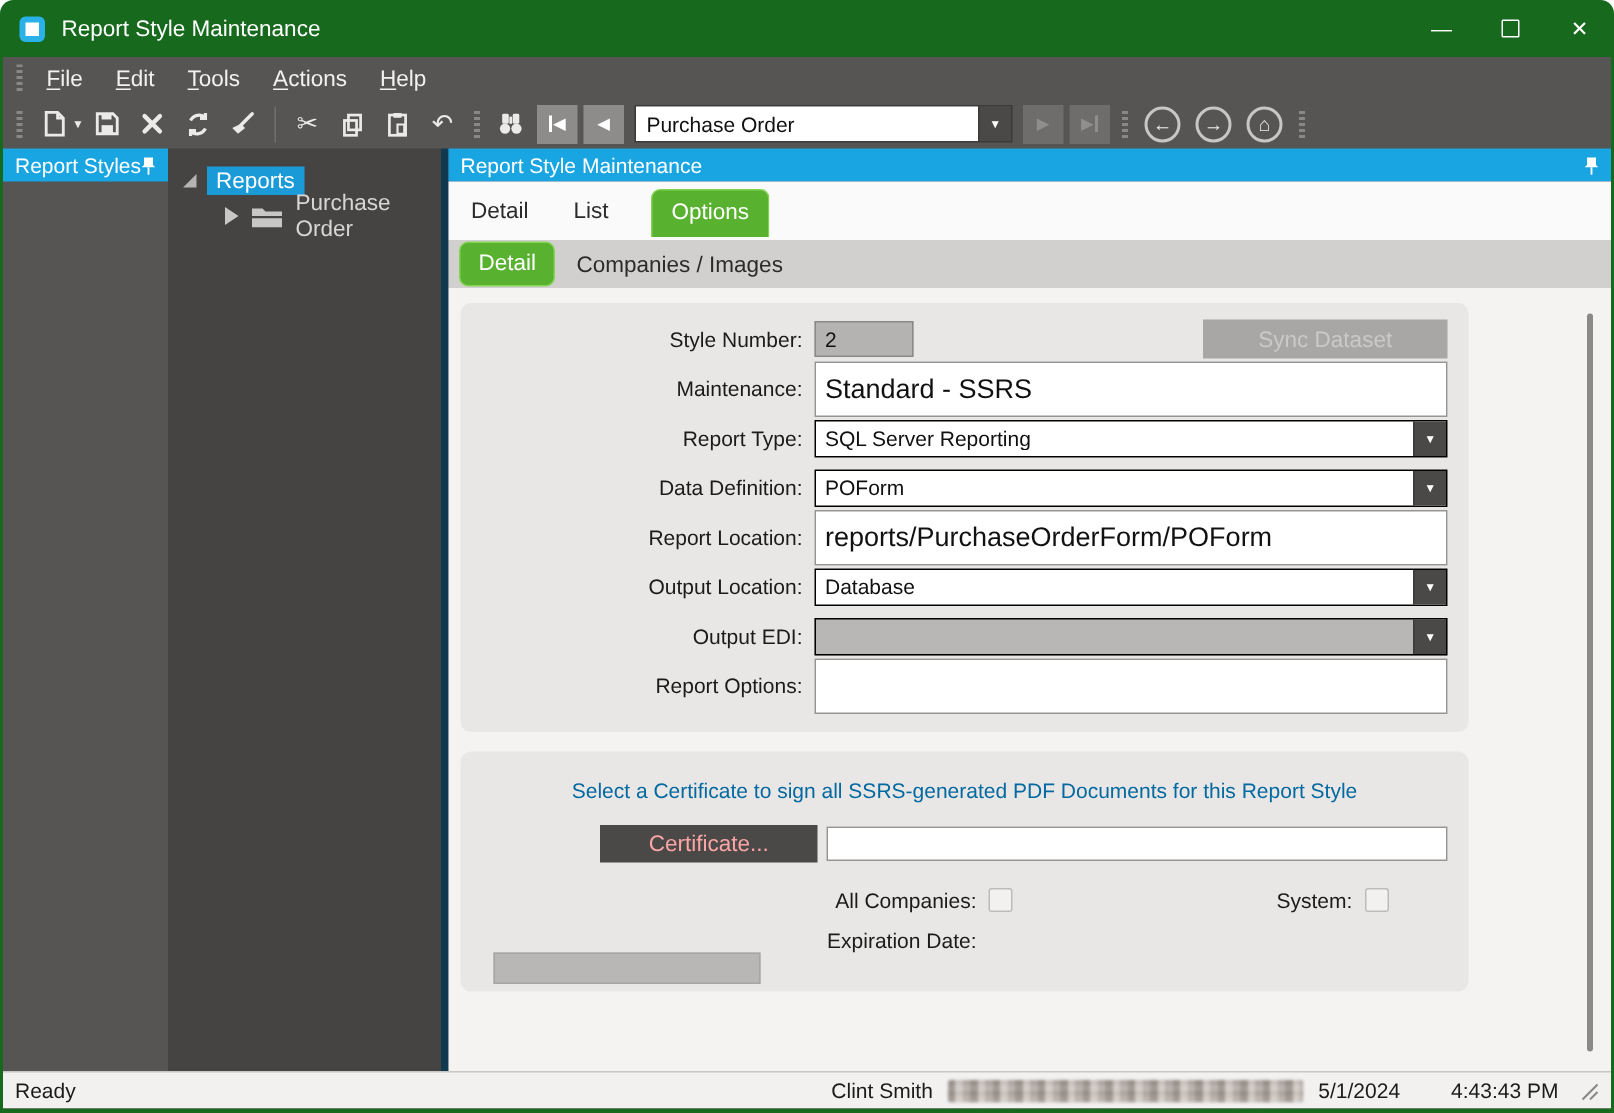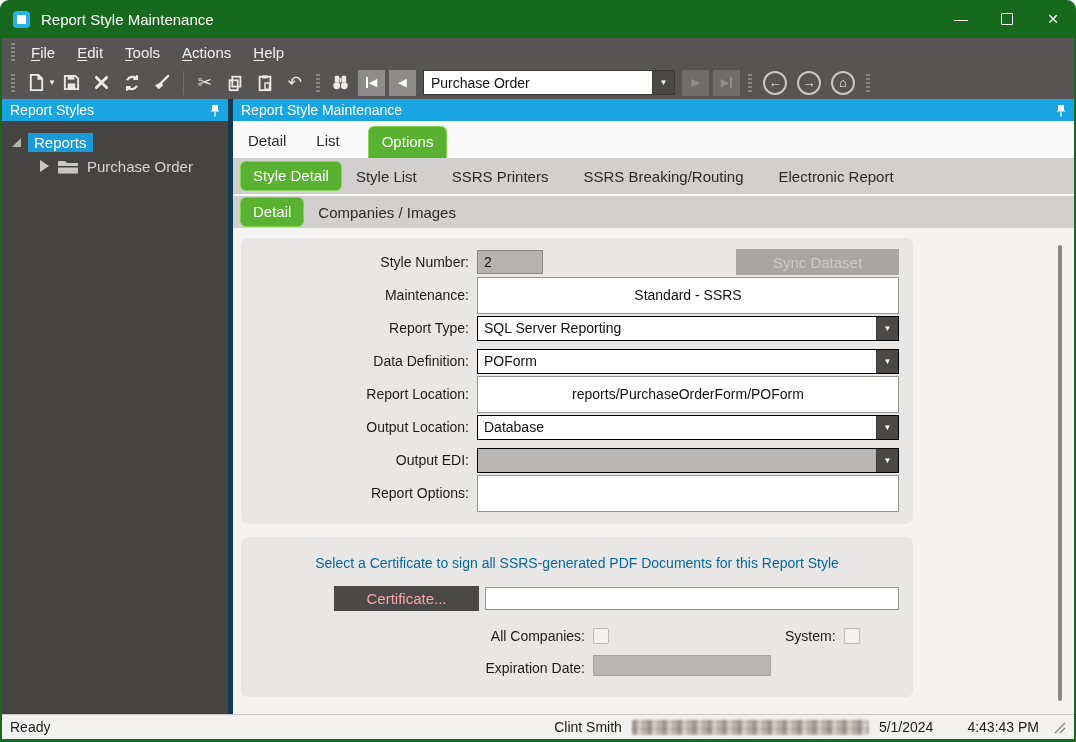--- a/index.html
+++ b/index.html
@@ -50,21 +50,21 @@
     display:flex; align-items:center; justify-content:center; color:#eceae9;
     font-size:13px; margin:0 4px; }
 
   
   .workspace { flex:1; display:flex; min-height:0; }
   .panel-header { height:22px; background:#18a5e2; color:#fff; font-size:14px;
     display:flex; align-items:center; padding:0 8px; flex:none; }
   .panel-header .ph-title { flex:1; }
   .pin-icon svg { display:block; }
 
-  .tree-panel { width:226px; display:flex; flex-direction:column; flex:none; }
+  .tree-panel { width:292px; display:flex; flex-direction:row; flex:none; }
   .tree-body { flex:1; background:#464443; color:#d8d6d5; font-size:15px; padding-top:9px; }
   .tree-row { display:flex; align-items:center; height:24px; }
   .tri-exp { width:0; height:0; border-left:9px solid transparent;
     border-bottom:9px solid #b5b3b2; margin:0 7px 0 10px; }
   .tri-col { width:0; height:0; border-top:6px solid transparent; border-bottom:6px solid transparent;
     border-left:9px solid #c9c7c6; margin:0 8px 0 38px; }
   .node-label.selected { background:#1b9ad8; color:#fff; padding:1px 6px; }
   .folder-icon { margin-right:8px; display:flex; }
   .child-label { color:#d8d6d5; }
 
@@ -83,22 +83,22 @@
     border:1px solid #83d453; border-radius:6px; margin-right:12px; }
   .row-gap { height:2px; background:#fbfafa; flex:none; }
   .tabrow3 { height:32px; background:#d2d0cf; display:flex; align-items:center;
     padding-left:7px; flex:none; }
 
   .content { flex:1; background:#f4f3f2; position:relative; padding:10px 0 0 8px; overflow:hidden; }
   .form-panel { width:672px; background:#e9e7e6; border-radius:7px; padding:12px 14px 10px; }
   .frow { display:flex; align-items:center; height:24px; margin-bottom:9px; }
   .flabel { width:222px; text-align:right; padding-right:8px; font-size:14px; color:#1b1b1b;
     flex:none; white-space:nowrap; }
-  .tinput { flex:1; height:37px; border:1px solid #979594; background:#fff; font-size:14px;
-    padding:0 6px; font-family:"Liberation Sans", sans-serif; color:#111; outline:none;text-align:center; }
+  .tinput { flex:1; height:37px; border:1px solid #979594; background:#fff; font-size:18px;
+    padding:0 6px; font-family:"Liberation Sans", sans-serif; color:#111; outline:none; }
   .combo { flex:1; display:flex; height:25px; border:1px solid #000000; background:#fff; }
   .combo input { flex:1; border:none; outline:none; font-size:14px; padding:0 6px;
     font-family:"Liberation Sans", sans-serif; color:#111; background:transparent; min-width:0; }
   .combo.disabled { background:#b9b7b6; }
   .sn-input { width:66px; height:24px; border:1px solid #8a8888; background:#b5b3b2;
     font-size:14px; padding:0 6px; font-family:"Liberation Sans", sans-serif; color:#111; outline:none; }
   .sync-btn { margin-left:auto; width:163px; height:26px; background:#a9a7a6; color:#cbc9c8;
     border:none; font-size:15px; font-family:"Liberation Sans", sans-serif; }
 
   .cert-panel { width:672px; background:#e9e7e6; border-radius:7px; margin-top:13px;
@@ -107,21 +107,21 @@
   .cert-row { display:flex; align-items:center; padding-left:79px; margin-bottom:17px; }
   .cert-btn { width:145px; height:25px; background:#4b4948; color:#fca5a5; border:none;
     font-size:15px; font-family:"Liberation Sans", sans-serif; flex:none; }
   .cert-input { flex:1; height:23px; border:1px solid #979594; background:#fff; margin-left:6px;
     outline:none; }
   .chk-row { display:flex; align-items:center; font-size:14px; color:#1b1b1b; margin-bottom:11px; }
   .chk-label-1 { width:330px; text-align:right; flex:none; }
   .checkbox { width:16px; height:16px; border:1px solid #bdbbba; background:#f2f1f0;
     border-radius:2px; margin-left:8px; flex:none; }
   .chk-label-2 { margin-left:176px; }
-  .exp-row { display:flex; align-items:flex-end; font-size:14px; color:#1b1b1b; }
+  .exp-row { display:flex; align-items:flex-start; font-size:14px; color:#1b1b1b;flex-direction:column; }
   .exp-label { width:330px; text-align:right; flex:none; }
   .exp-input { width:178px; height:21px; border:1px solid #a7a5a4; background:#b9b7b6;
     margin-left:8px; outline:none; }
 
   .vscroll-track { position:absolute; top:12px; bottom:8px; right:2px; width:12px; }
   .vscroll-thumb { position:absolute; top:5px; bottom:5px; right:10px; width:4px;
     background:#8b8988; border-radius:2px; }
 
   
   .statusbar { height:25px; background:#f2f1f0; border-top:1px solid #c9c7c6; display:flex;
@@ -318,27 +318,20 @@
               </svg>
           </span>
         </div>
 
         <div class="tabrow1">
           <span class="tab-plain">Detail</span>
           <span class="tab-plain">List</span>
           <span class="tab-green-top">Options</span>
         </div>
 
-        <div class="tabrow2">
-          <span class="tab-green">Style Detail</span>
-          <span class="tab-plain">Style List</span>
-          <span class="tab-plain">SSRS Printers</span>
-          <span class="tab-plain">SSRS Breaking/Routing</span>
-          <span class="tab-plain">Electronic Report</span>
-        </div>
 
         <div class="row-gap"></div>
 
         <div class="tabrow3">
           <span class="tab-green">Detail</span>
           <span class="tab-plain">Companies / Images</span>
         </div>
 
         <div class="content">
 

